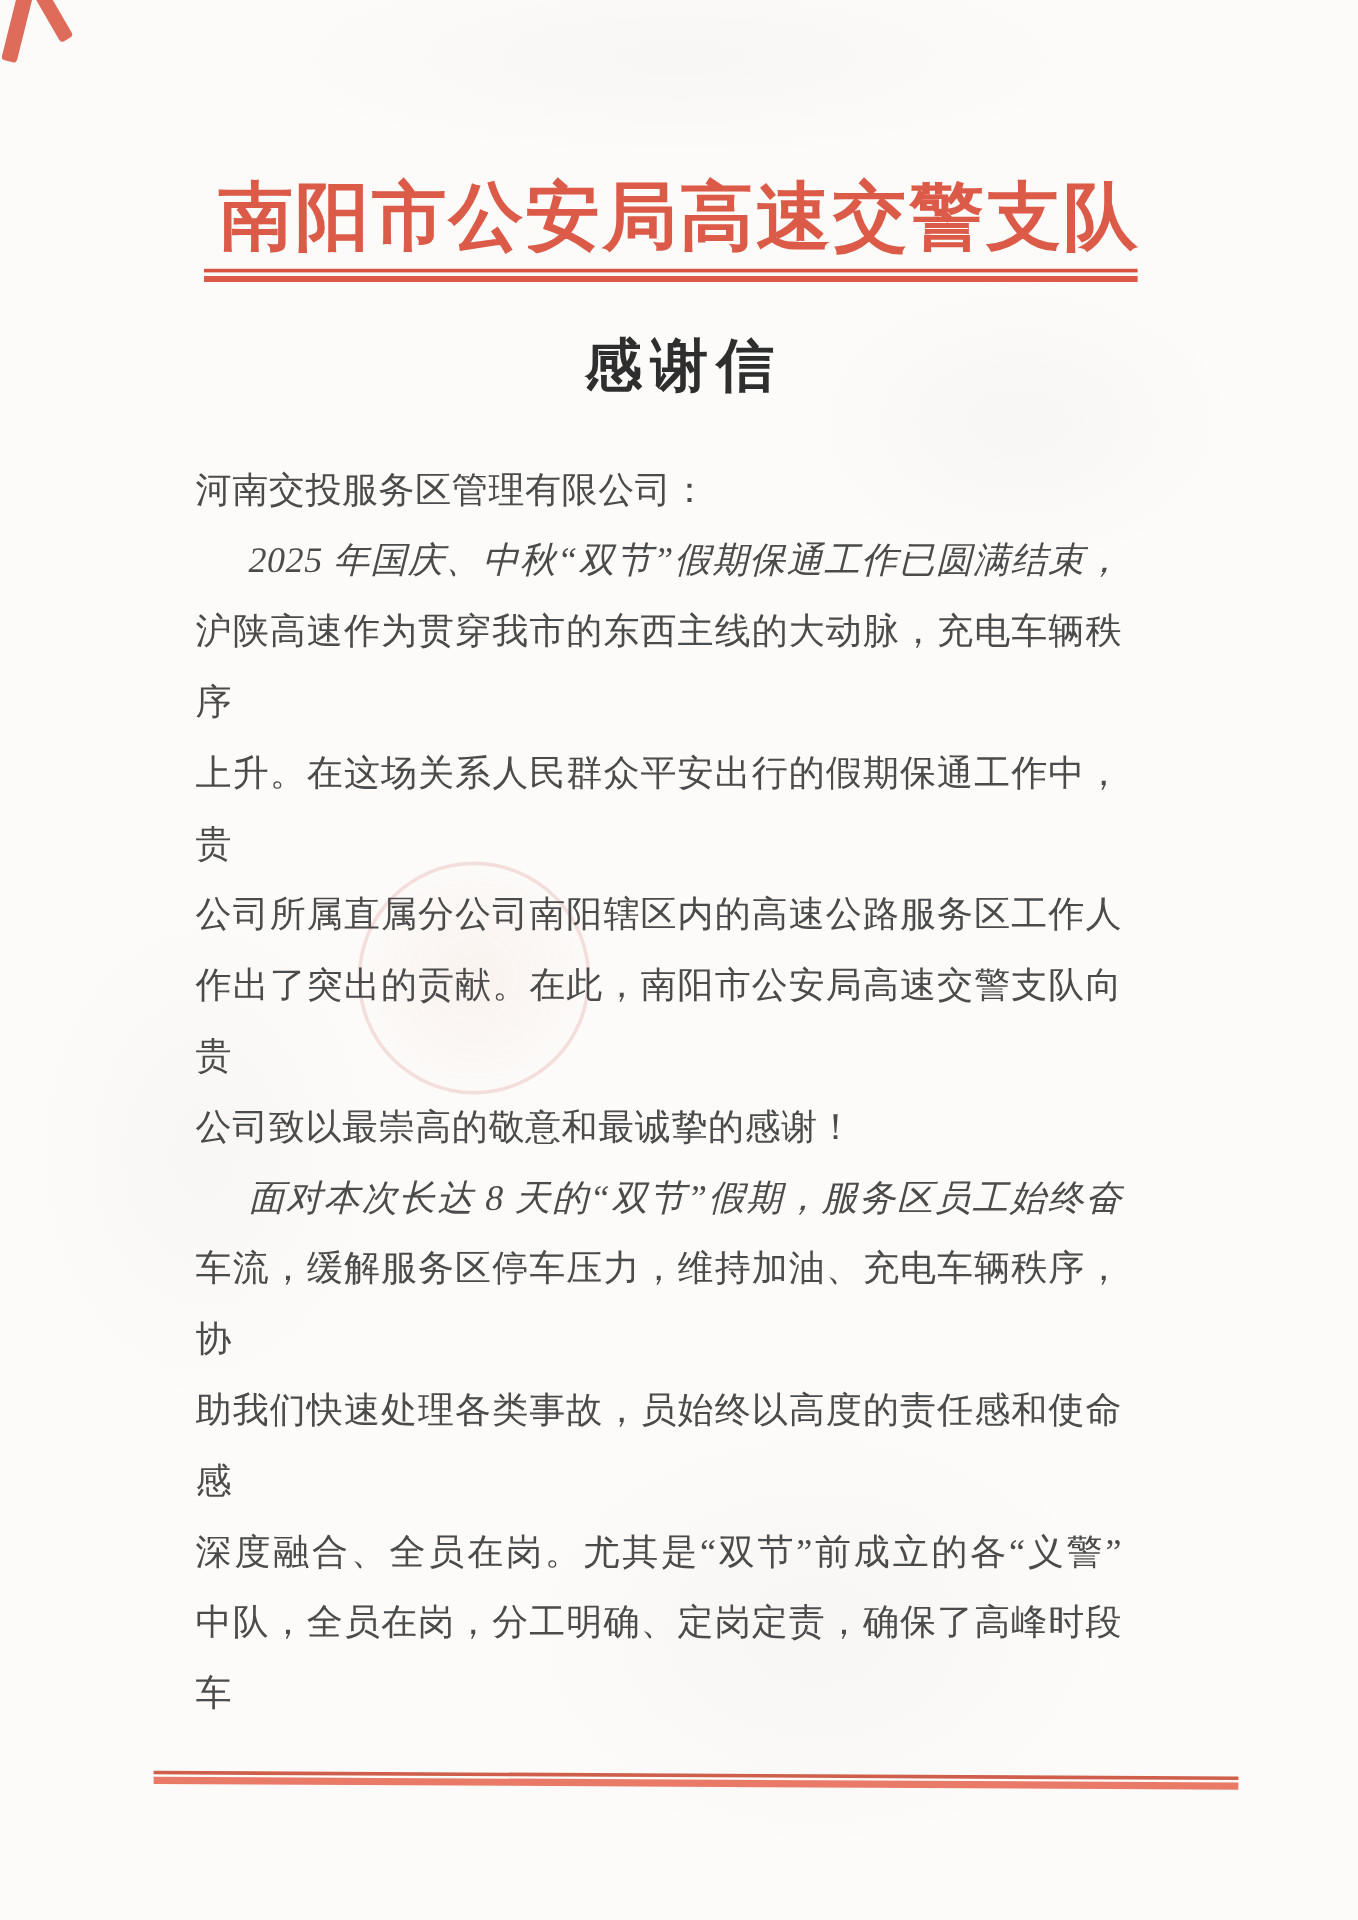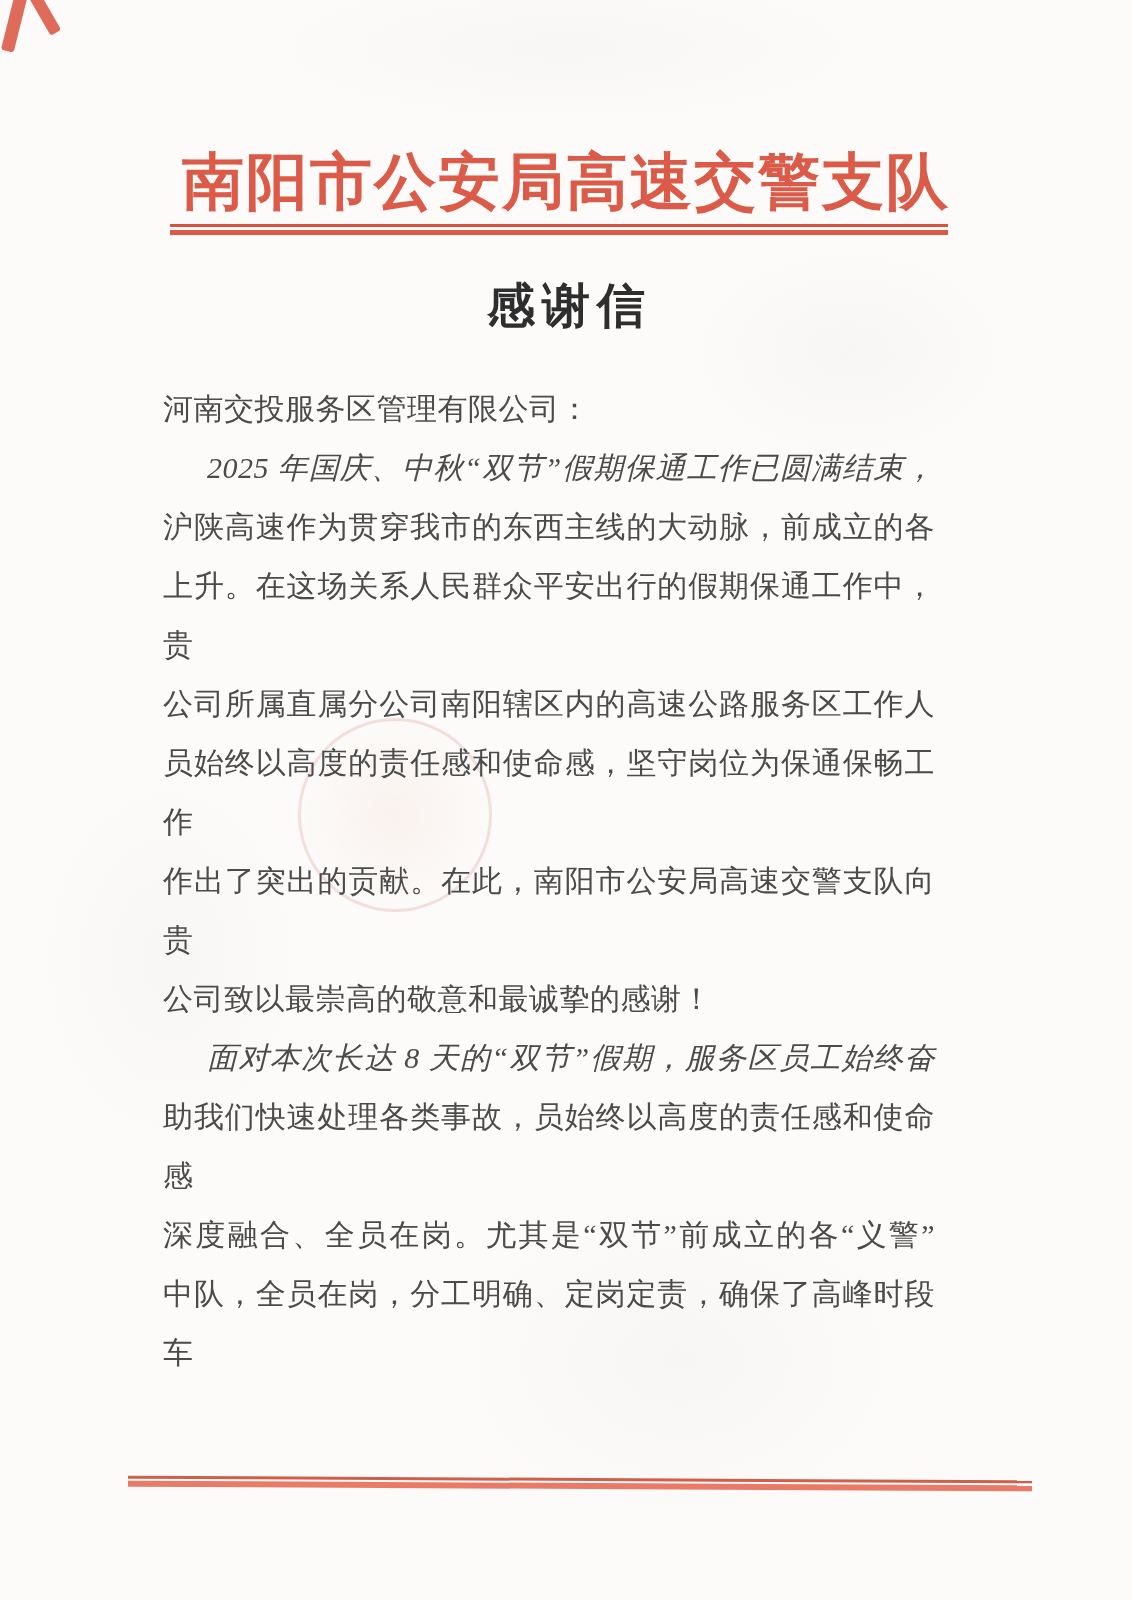--- a/index.html
+++ b/index.html
@@ -79,27 +79,27 @@
   </div>
 
   <h1 class="letter-title">感谢信</h1>
 
   <div class="seal"></div>
 
   <div class="text-col">
     <div class="salutation">河南交投服务区管理有限公司：</div>
     <div id="body-lines">
         <div class="line indent fill">2025 年国庆、中秋“双节”假期保通工作已圆满结束，</div>
-        <div class="line fill">沪陕高速作为贯穿我市的东西主线的大动脉，前成立的各</div>
+        <div class="line fill">沪陕高速作为贯穿我市的东西主线的大动脉，充电车辆秩序</div>
         <div class="line fill">上升。在这场关系人民群众平安出行的假期保通工作中，贵</div>
         <div class="line fill">公司所属直属分公司南阳辖区内的高速公路服务区工作人</div>
-        <div class="line fill">员始终以高度的责任感和使命感，坚守岗位为保通保畅工作</div>
         <div class="line fill">作出了突出的贡献。在此，南阳市公安局高速交警支队向贵</div>
         <div class="line">公司致以最崇高的敬意和最诚挚的感谢！</div>
         <div class="line indent fill">面对本次长达 8 天的“双节”假期，服务区员工始终奋</div>
+        <div class="line fill">车流，缓解服务区停车压力，维持加油、充电车辆秩序，协</div>
         <div class="line fill">助我们快速处理各类事故，员始终以高度的责任感和使命感</div>
         <div class="line fill">深度融合、全员在岗。尤其是“双节”前成立的各“义警”</div>
         <div class="line fill">中队，全员在岗，分工明确、定岗定责，确保了高峰时段车</div>
       </div>
   </div>
 
   <div class="rule rule-foot">
     <div class="rule-thin"></div>
     <div class="rule-thick"></div>
   </div>

